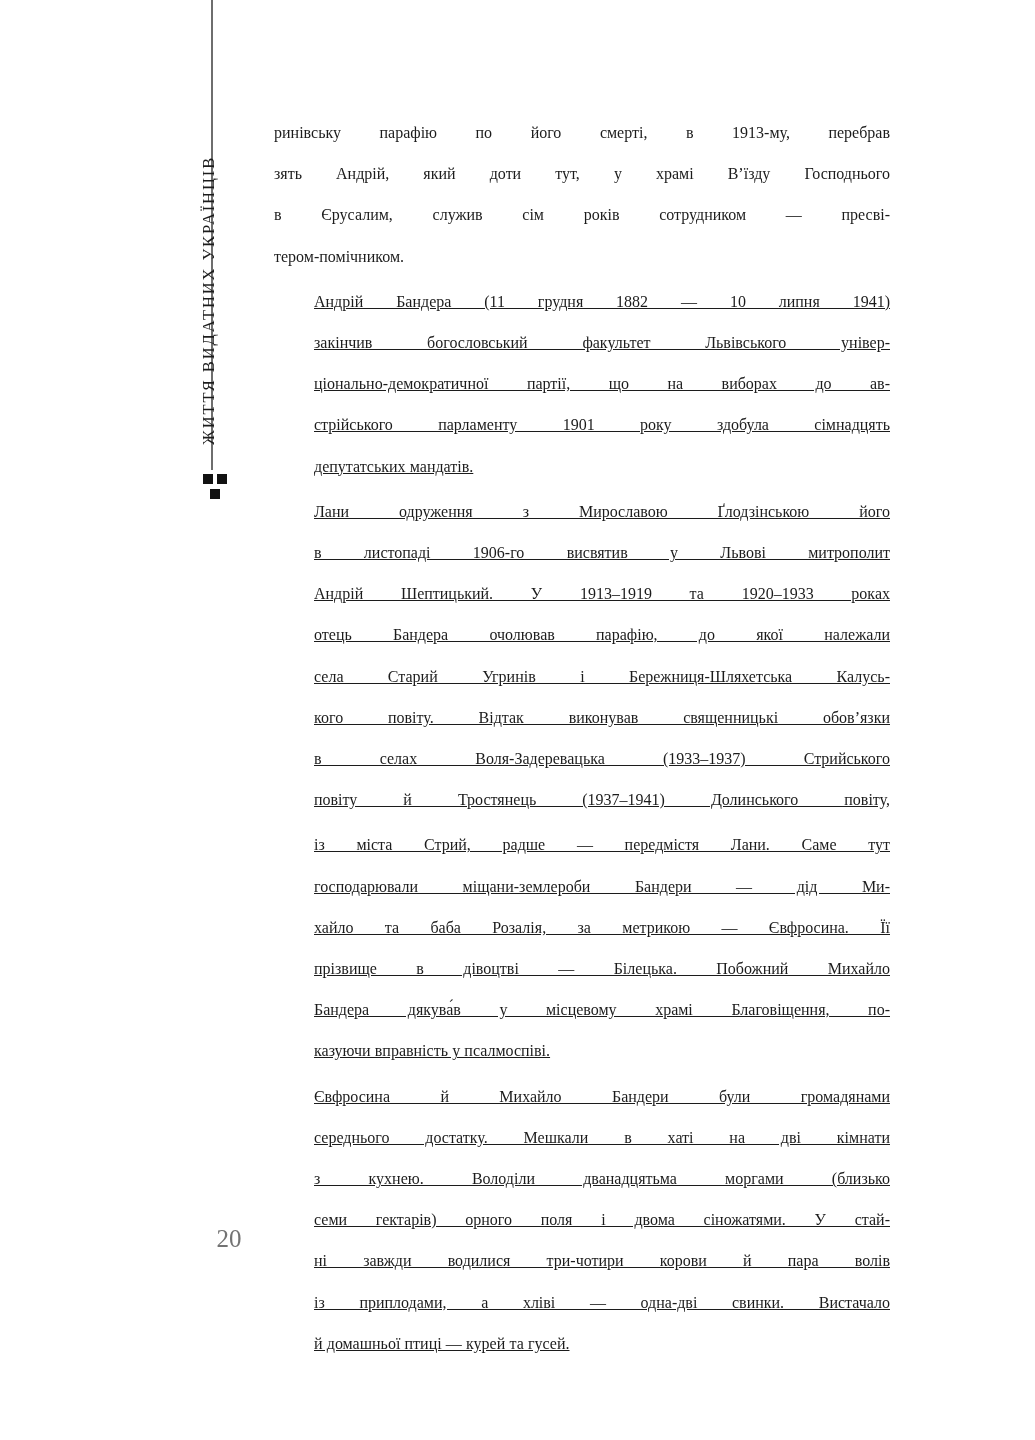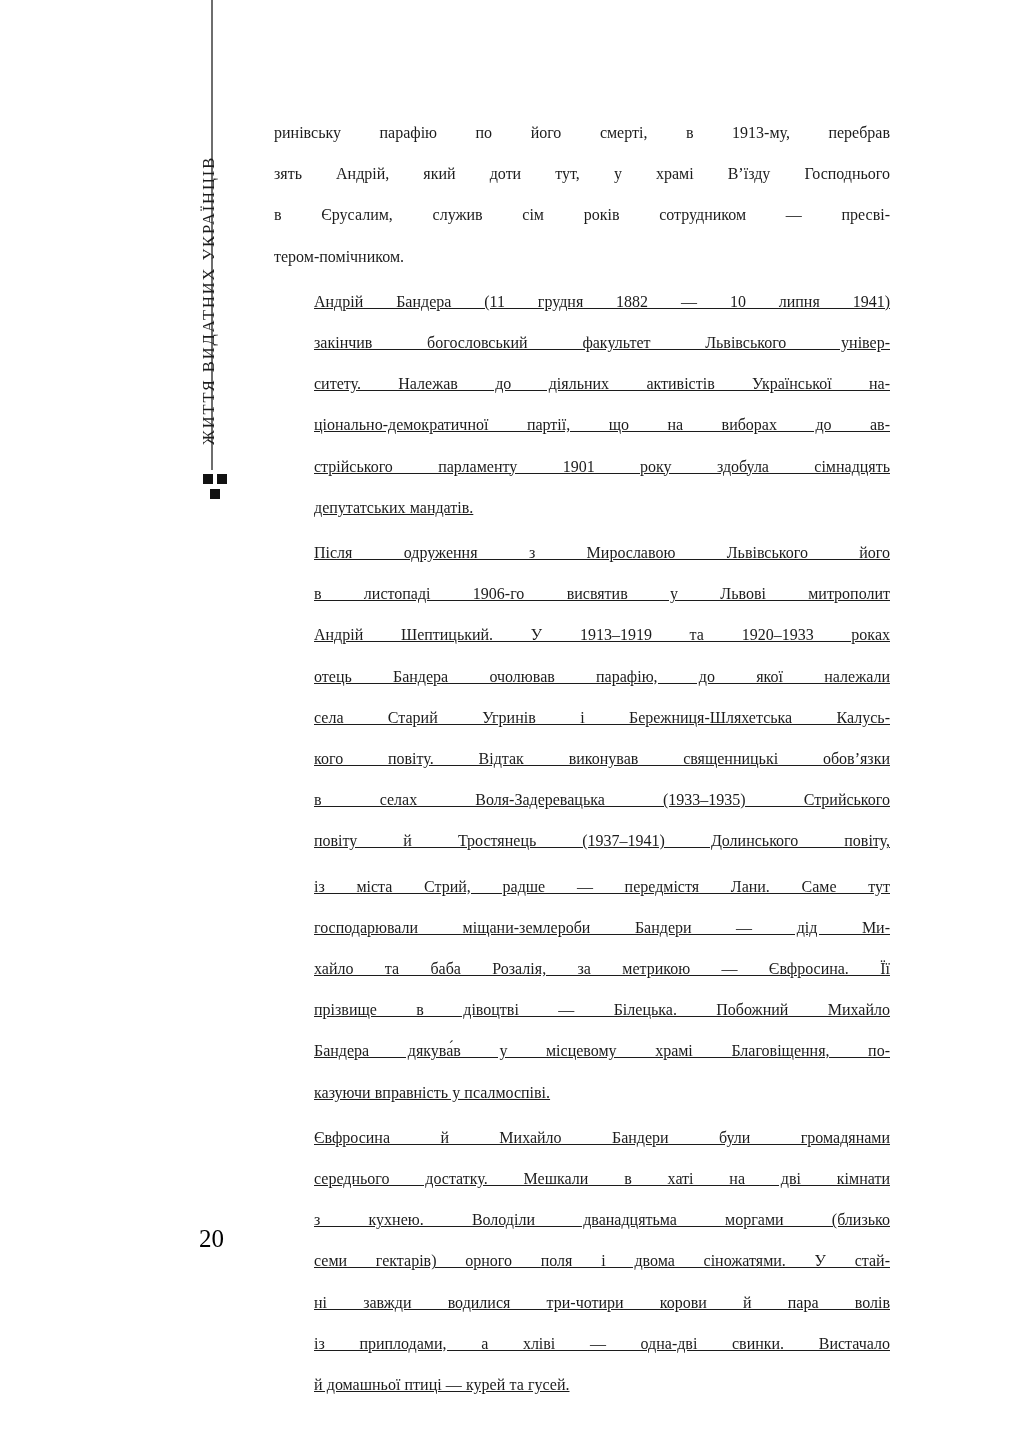--- a/index.html
+++ b/index.html
@@ -71,24 +71,24 @@
   .ornament .sq-top-left  { left: 0px;  top: 0px; }
   .ornament .sq-top-right { left: 14px; top: 0px; }
   .ornament .sq-bottom    { left: 7px;  top: 15px; }
 
   
   .folio {
     position: absolute;
     left: 199px;
     top: 1226px;
     width: 60px;
-    text-align: left;
+    text-align: center;
     font-size: 25px;
     line-height: 1;
-    color: #000000;
+    color: #737373;
   }
 
   
   .text-column {
     position: absolute;
     left: 270px;
     top: 108px;
     width: 624px;
   }
 
@@ -138,33 +138,32 @@
   <div class="text-column" id="text-column">
       <p class="para">
         <span class="line">ринівську парафію по його смерті, в 1913-му, перебрав</span>
         <span class="line">зять Андрій, який доти тут, у храмі В’їзду Господнього</span>
         <span class="line">в Єрусалим, служив сім років сотрудником — пресві-</span>
         <span class="line last">тером-помічником.</span>
       </p>
       <p class="para indent">
         <span class="line first-indent">Андрій Бандера (11 грудня 1882 — 10 липня 1941)</span>
         <span class="line">закінчив богословський факультет Львівського універ-</span>
-        <span class="line">ситету. Належав до діяльних активістів Української на-</span>
         <span class="line">ціонально-демократичної партії, що на виборах до ав-</span>
         <span class="line">стрійського парламенту 1901 року здобула сімнадцять</span>
         <span class="line last">депутатських мандатів.</span>
       </p>
       <p class="para indent">
-        <span class="line first-indent">Після одруження з Мирославою Львівського його</span>
+        <span class="line first-indent">Лани одруження з Мирославою Ґлодзінською його</span>
         <span class="line">в листопаді 1906-го висвятив у Львові митрополит</span>
         <span class="line">Андрій Шептицький. У 1913–1919 та 1920–1933 роках</span>
         <span class="line">отець Бандера очолював парафію, до якої належали</span>
         <span class="line">села Старий Угринів і Бережниця-Шляхетська Калусь-</span>
         <span class="line">кого повіту. Відтак виконував священницькі обов’язки</span>
-        <span class="line">в селах Воля-Задеревацька (1933–1935) Стрийського</span>
+        <span class="line">в селах Воля-Задеревацька (1933–1937) Стрийського</span>
         <span class="line">повіту й Тростянець (1937–1941) Долинського повіту,</span>
       </p>
       <p class="para indent">
         <span class="line">із міста Стрий, радше — передмістя Лани. Саме тут</span>
         <span class="line">господарювали міщани-землероби Бандери — дід Ми-</span>
         <span class="line">хайло та баба Розалія, за метрикою — Євфросина. Її</span>
         <span class="line">прізвище в дівоцтві — Білецька. Побожний Михайло</span>
         <span class="line">Бандера дякува́в у місцевому храмі Благовіщення, по-</span>
         <span class="line last">казуючи вправність у псалмоспіві.</span>
       </p>

